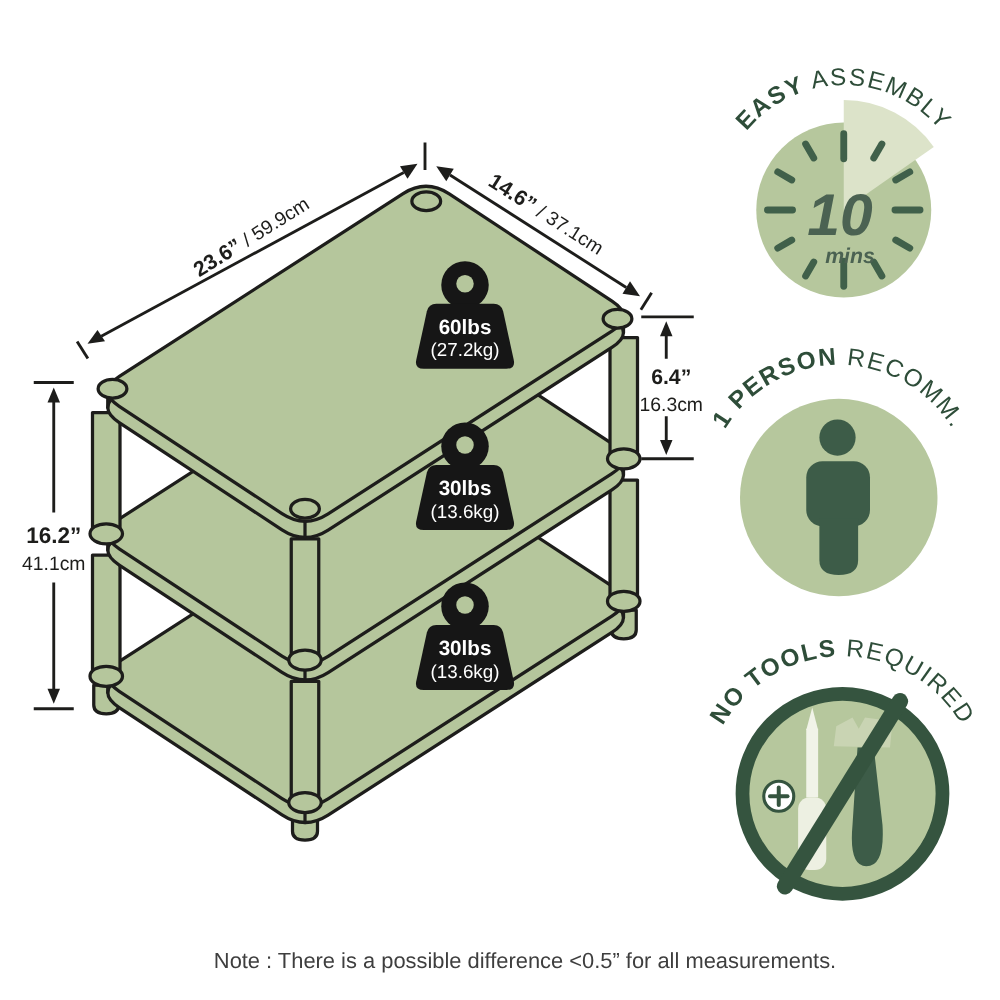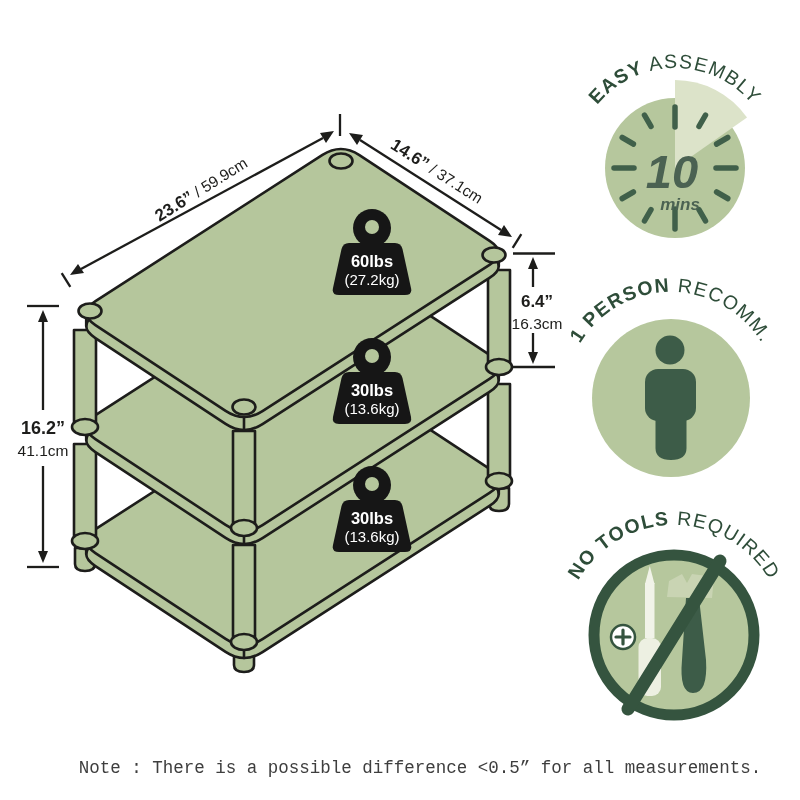--- a/index.html
+++ b/index.html
@@ -31,21 +31,21 @@
   .ring{fill:#b6c79d;stroke:#35543f;stroke-width:11;}
   .slash{stroke:#35543f;stroke-width:13;stroke-linecap:round;}
   .tool-light{fill:#f1f3e8;}
   .tool-handle{fill:#edf0e2;}
   .tool-head{fill:#c9d4b3;}
   .tool-dark{fill:#3d5c48;}
   .plus-circle{fill:#ffffff;stroke:#35543f;stroke-width:2.5;}
   .plus-sign{stroke:#35543f;stroke-width:3.2;stroke-linecap:round;}
   
   .note{position:absolute;top:758px;left:40px;width:760px;text-align:center;
-        font-size:17.5px;color:#3e3e3e;font-family:Liberation Mono, monospace;}
+        font-size:17.5px;color:#3e3e3e;}
 </style>
 </head>
 <body>
 
 <div class="canvas">
 
   <svg style="left:0;top:0" width="565" height="710" viewBox="0 0 565 710">
     <defs>
       <path id="slabTop" class="shape" d="M 359.4,155.1 L 489.6,240.9 Q 508,253 489.5,264.9 L 262.5,411.1 Q 244,423 225.6,410.9 L 95.4,325.1 Q 77,313 95.5,301.1 L 322.5,154.9 Q 341,143 359.4,155.1 Z"></path>
       <g id="slab">

